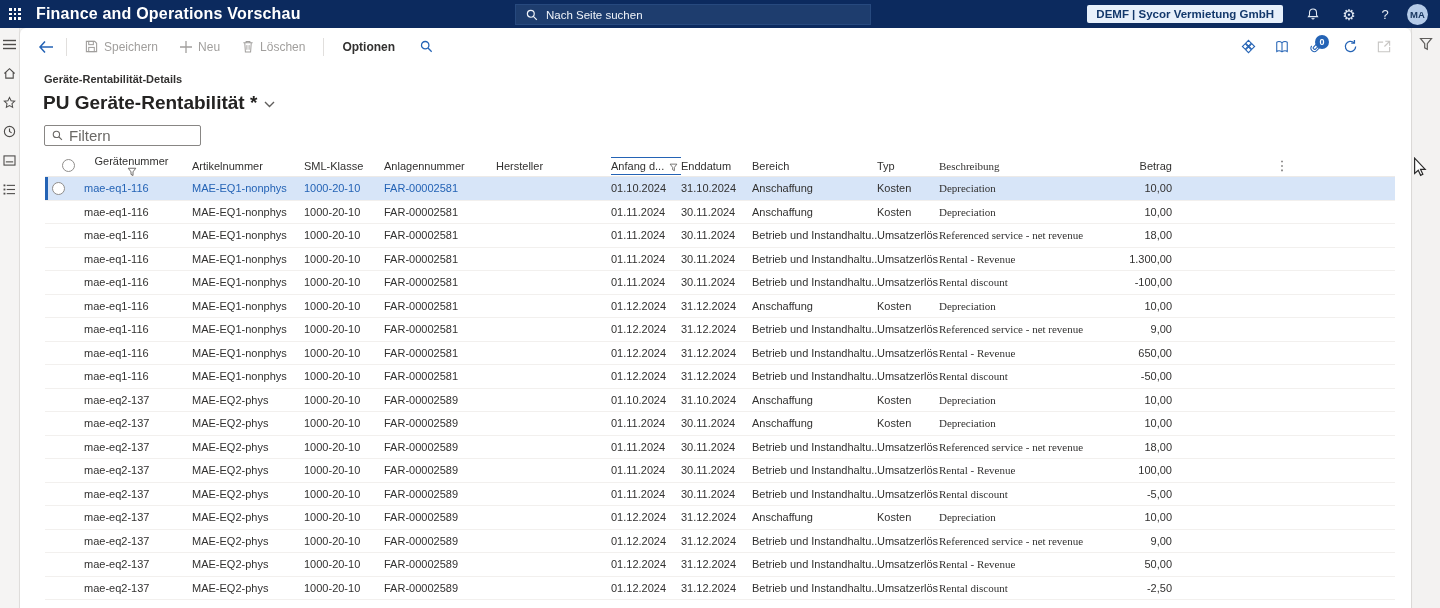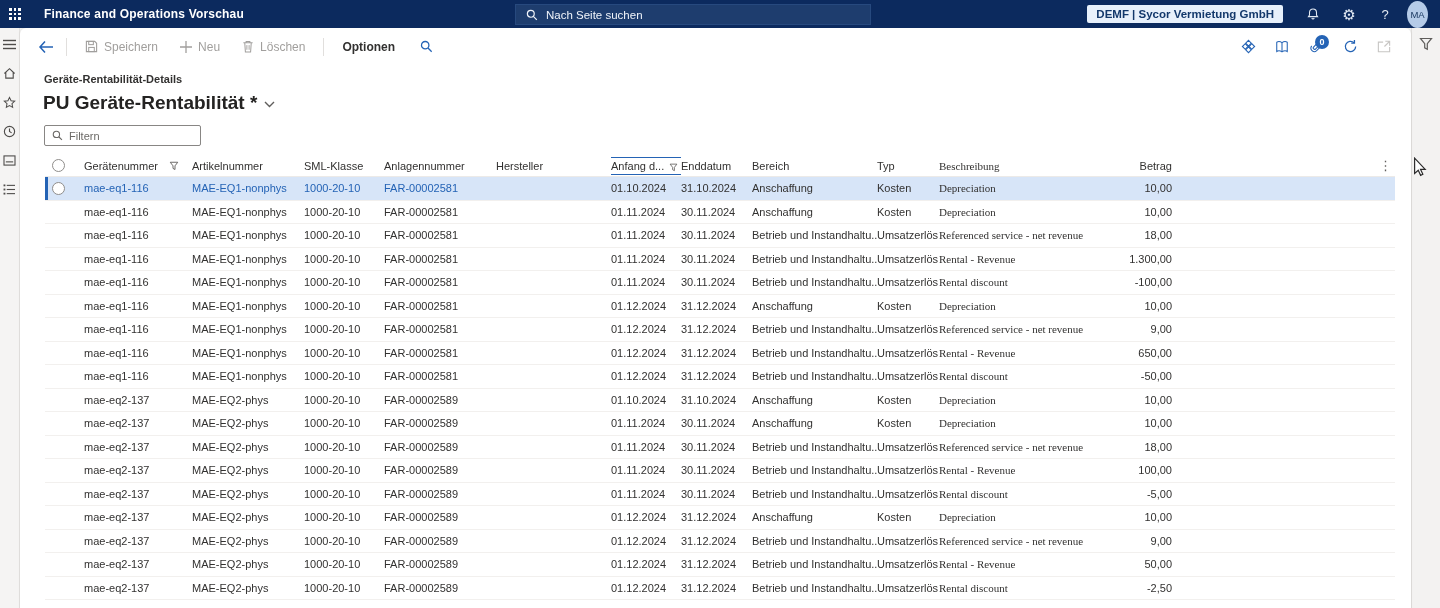--- a/index.html
+++ b/index.html
@@ -4,28 +4,28 @@
 <style>
   * { margin:0; padding:0; box-sizing:border-box; }
   html,body { width:1440px; height:608px; overflow:hidden; }
   body { font-family:"Liberation Sans", sans-serif; background:#f3f2f1; color:#323130; position:relative; }
 
   
   .topbar { height:28px; background:#0c2a5e; display:flex; align-items:center; color:#fff; position:relative; z-index:5; }
   .waffle { width:30px; height:28px; display:flex; align-items:center; justify-content:center; cursor:pointer; }
   .waffle-grid { display:grid; grid-template-columns:repeat(3,2.5px); grid-template-rows:repeat(3,2.5px); gap:2px; }
   .waffle-grid i { background:#fff; display:block; }
-  .app-title { font-size:12px; font-weight:700; margin-left:14px; letter-spacing:.2px; white-space:nowrap; }
+  .app-title { font-size:16px; font-weight:700; margin-left:6px; letter-spacing:.2px; white-space:nowrap; }
   .top-search { position:absolute; left:515px; top:4px; width:356px; height:21px; background:#1e3d6e; border:1px solid #27497e; display:flex; align-items:center; gap:8px; padding-left:10px; font-size:11.5px; color:#f0f4fa; }
   .top-right { margin-left:auto; display:flex; align-items:center; padding-right:5px; }
   .company-badge { background:#e7f0fb; color:#13386b; font-size:11.5px; font-weight:700; padding:3px 9px; border-radius:2px; margin-right:12px; white-space:nowrap; cursor:pointer; }
   .top-icon { width:36px; height:28px; display:flex; align-items:center; justify-content:center; color:#e3eaf4; font-size:13px; cursor:pointer; }
   .gear-glyph { font-size:15px; line-height:1; }
   .help-glyph { font-size:13px; font-weight:400; }
-  .avatar { width:21px; height:27px; border-radius:50%; background:#b5cbe8; color:#17355e; font-size:9.5px; font-weight:400; display:flex; align-items:center; justify-content:center; margin:0 7px 0 4px; cursor:pointer; }
+  .avatar { width:21px; height:21px; border-radius:50%; background:#b5cbe8; color:#17355e; font-size:9.5px; font-weight:700; display:flex; align-items:center; justify-content:center; margin:0 7px 0 4px; cursor:pointer; }
 
   
   .app-body { display:flex; height:580px; }
   .nav-sidebar { width:20px; background:#f5f4f3; border-right:1px solid #e5e3e1; display:flex; flex-direction:column; align-items:center; padding-top:9px; gap:15px; flex:none; }
   .nav-icon { width:15px; height:14px; display:flex; align-items:center; justify-content:center; color:#4f4d4b; cursor:pointer; }
   .content-card { flex:1; background:#fff; border-radius:6px 6px 0 0; box-shadow:0 0 2px rgba(0,0,0,.10); position:relative; overflow:hidden; }
   .right-strip { width:29px; background:#f3f2f1; border-left:1px solid #e1dfdd; display:flex; justify-content:center; align-items:flex-start; padding-top:9px; flex:none; }
 
   
   .action-pane { height:37px; display:flex; align-items:center; padding:0 14px 0 13px; }
@@ -41,27 +41,27 @@
   .badge { position:absolute; top:1px; right:0px; min-width:14px; height:14px; border-radius:7px; background:#2463b5; color:#fff; font-size:9px; font-weight:700; display:flex; align-items:center; justify-content:center; padding:0 3px; }
 
   
   .breadcrumb { font-size:11px; color:#323130; margin:8px 0 0 24px; cursor:pointer;font-weight:bold; }
   .title-row { display:flex; align-items:center; gap:7px; margin:7px 0 0 23px; }
   .page-title { font-size:19px; font-weight:700; color:#242322; white-space:nowrap; }
   .chev { color:#605e5c; margin-top:3px; cursor:pointer; }
 
   
   .quick-filter { margin:11px 0 0 24px; width:157px; height:21px; border:1px solid #888684; border-radius:2px; display:flex; align-items:center; gap:6px; padding-left:7px; background:#fff; cursor:text; }
-  .quick-filter .ph { font-size:11px; color:#6b6966; }
+  .quick-filter .ph { font-size:15px; color:#6b6966; }
   .qf-icon { color:#6b6966; display:flex; }
 
   
   .grid { margin:9px 0 0 25px; width:1350px; font-size:11px; }
   .grid-header { display:flex; align-items:center; height:22px; border-bottom:1px solid #eceae8; color:#323130; }
-  .hcell { white-space:nowrap; overflow:hidden; }
+  .hcell { white-space:nowrap; overflow:hidden;flex-direction:column; }
   .grid-row { display:flex; align-items:center; height:23.5px; border-bottom:1px solid #f2f0ee; position:relative; cursor:pointer; background:#fff; }
   .grid-row.selected { background:#d7e5f8; }
   .grid-row.selected::before { content:""; position:absolute; left:0; top:0; bottom:0; width:3px; background:#2463b5; }
   .grid-row.selected .link { color:#2463b5; }
   .grid-row .radio { visibility:hidden; }
   .grid-row.selected .radio { visibility:visible; }
 
   .c-sel { width:39px; display:flex; align-items:center; padding-left:7px; flex:none; }
   .c-ger { width:108px; flex:none; display:flex; align-items:center; justify-content:space-between; padding-right:13px; }
   .c-art { width:112px; flex:none; }

